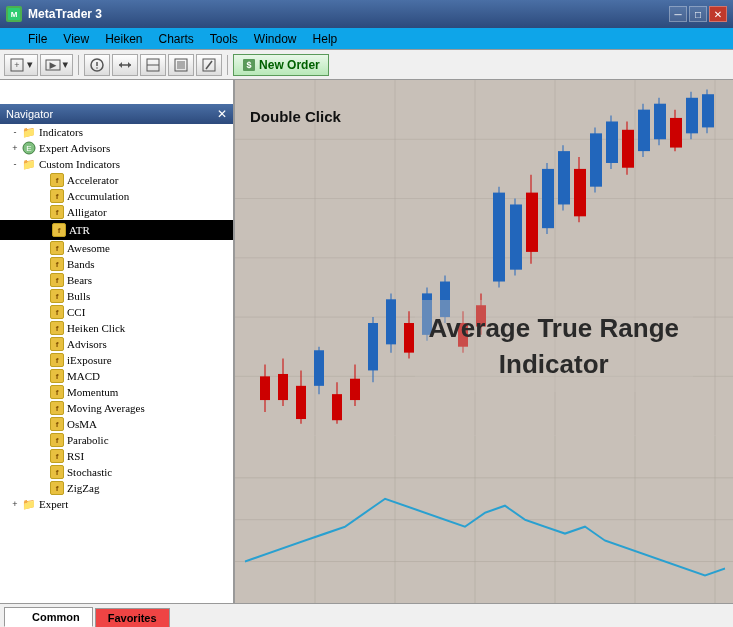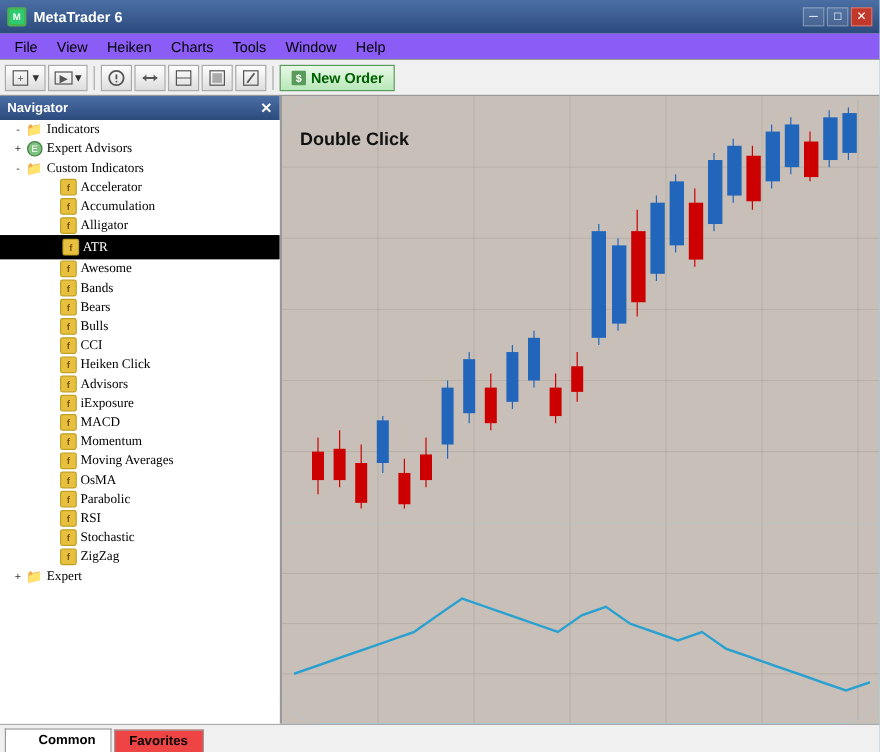--- a/index.html
+++ b/index.html
@@ -18,25 +18,25 @@
     .title-bar-left { display: flex; align-items: center; gap: 6px; }
     .title-bar-icon { width: 16px; height: 16px; background: #4CAF50; border-radius: 2px; font-size: 10px; display: flex; align-items: center; justify-content: center; }
     .title-bar-text { font-size: 12px; font-weight: bold; }
     .title-bar-controls { display: flex; gap: 2px; }
     .title-btn { width: 18px; height: 16px; display: flex; align-items: center; justify-content: center; font-size: 10px; cursor: pointer; border: 1px solid rgba(255,255,255,0.3); background: rgba(255,255,255,0.1); color: white; }
     .title-btn.close { background: #c0392b; }
 
     
     .menu-bar {
       height: 22px;
-      background: #8b5cf6;
+      background: #0ea5e9;
       border-bottom: 1px solid #999;
       display: flex;
       align-items: center;
-      padding: 0 4px;
+      padding: 0 20px;
     }
     .menu-item {
       padding: 2px 8px;
       cursor: pointer;
       font-size: 12px;
       color: #000;
     }
 
     
     .toolbar {
@@ -90,21 +90,22 @@
       flex-direction: column;
     }
     .navigator-header {
       background: linear-gradient(to bottom, #4a6fa5, #2c4a7c);
       color: white;
       padding: 3px 6px;
       display: flex;
       align-items: center;
       justify-content: space-between;
       font-size: 11px;
-      font-weight: bold;
+      font-weight: normal;
+      margin-top: 24px;
     }
     .nav-close { color: white; font-size: 12px; cursor: pointer; }
 
     .nav-tree {
       flex: 1;
       overflow-y: auto;
       overflow-x: hidden;
       background: #fff;
     }
     .nav-tree::-webkit-scrollbar { width: 14px; }
@@ -152,24 +153,23 @@
       color: #805000;
       font-weight: bold;
     }
     .tree-label { font-size: 11px; font-family: Liberation Serif, serif; }
     .indent1 { padding-left: 8px; }
     .indent3 { padding-left: 36px; }
 
     
     .chart-area {
       flex: 1;
-      background: #7dd3fc;
+      background: #ef4444;
       position: relative;
       overflow: hidden;
-      border-radius: 32px;
     }
 
     .double-click-label {
       position: absolute;
       top: 30px;
       left: 20px;
       font-size: 16px;
       font-weight: bold;
       color: #000;
       background: rgba(255,255,255,0.0);
@@ -214,21 +214,21 @@
 <body>
 
 <div class="title-bar">
   <div class="title-bar-left">
     <div class="title-bar-icon">
       <svg width="14" height="14" viewBox="0 0 14 14">
         <rect x="1" y="1" width="12" height="12" fill="#2ecc71" rx="1"></rect>
         <text x="7" y="10" text-anchor="middle" font-size="8" fill="white" font-weight="bold">M</text>
       </svg>
     </div>
-    <span class="title-bar-text">MetaTrader 6</span>
+    <span class="title-bar-text">MetaTrader 3</span>
   </div>
   <div class="title-bar-controls">
     <div class="title-btn">─</div>
     <div class="title-btn">□</div>
     <div class="title-btn close">✕</div>
   </div>
 </div>
 
 <div class="menu-bar">
   <span class="menu-item">File</span>
@@ -478,20 +478,23 @@
         <span class="tree-icon icon-folder">📁</span>
         <span class="tree-label">Expert</span>
       </div>
     </div>
   </div>
 
   <div class="chart-area">
 
     <div class="double-click-label" style="color:#111; font-size:15px; font-weight:bold; position:absolute; top:28px; left:15px; background:transparent; z-index:10;">Double Click</div>
 
+    <div style="position:absolute; top:42%; right:40px; font-size:26px; font-weight:bold; color:#2a2a2a; text-align:center; line-height:1.4; z-index:10; background:rgba(200,192,184,0.4); padding:10px 14px; border-radius:4px;">
+      Average True Range<br>Indicator
+    </div>
 
     <svg class="candles-svg" viewBox="0 0 498 300" preserveAspectRatio="none" style="position:absolute;top:0;left:0;width:100%;height:68%;background:#c8c0b8;">
 
       <line x1="0" y1="50" x2="498" y2="50" stroke="#b0a8a0" stroke-width="0.5"></line>
       <line x1="0" y1="100" x2="498" y2="100" stroke="#b0a8a0" stroke-width="0.5"></line>
       <line x1="0" y1="150" x2="498" y2="150" stroke="#b0a8a0" stroke-width="0.5"></line>
       <line x1="0" y1="200" x2="498" y2="200" stroke="#b0a8a0" stroke-width="0.5"></line>
       <line x1="0" y1="250" x2="498" y2="250" stroke="#b0a8a0" stroke-width="0.5"></line>
       <line x1="80" y1="0" x2="80" y2="300" stroke="#b0a8a0" stroke-width="0.5"></line>
       <line x1="160" y1="0" x2="160" y2="300" stroke="#b0a8a0" stroke-width="0.5"></line>

